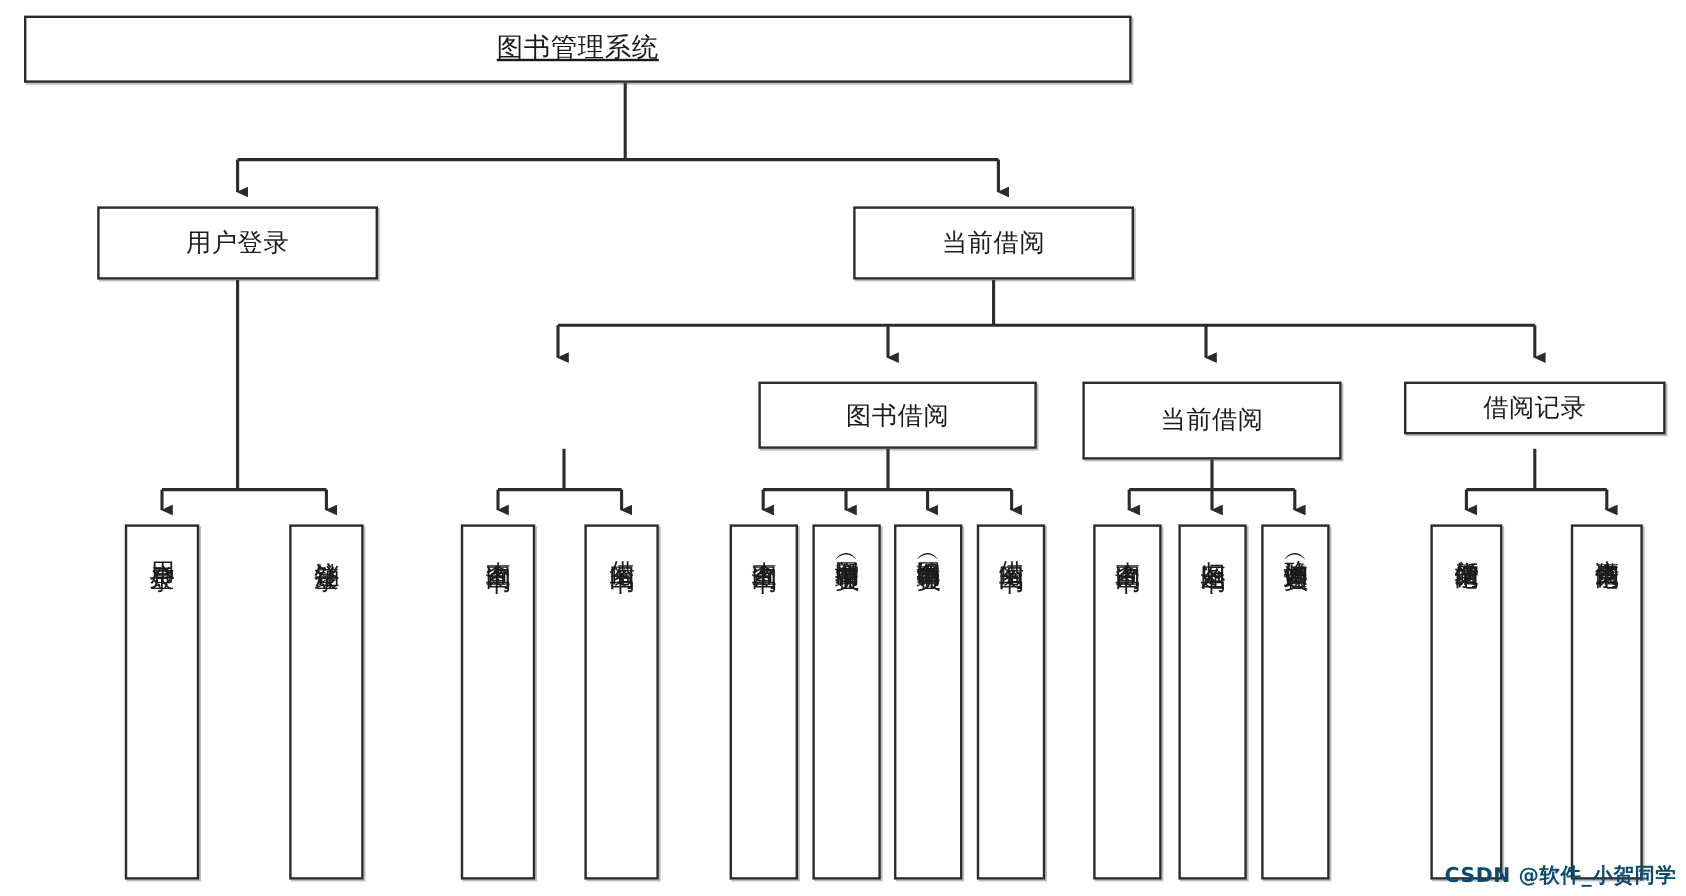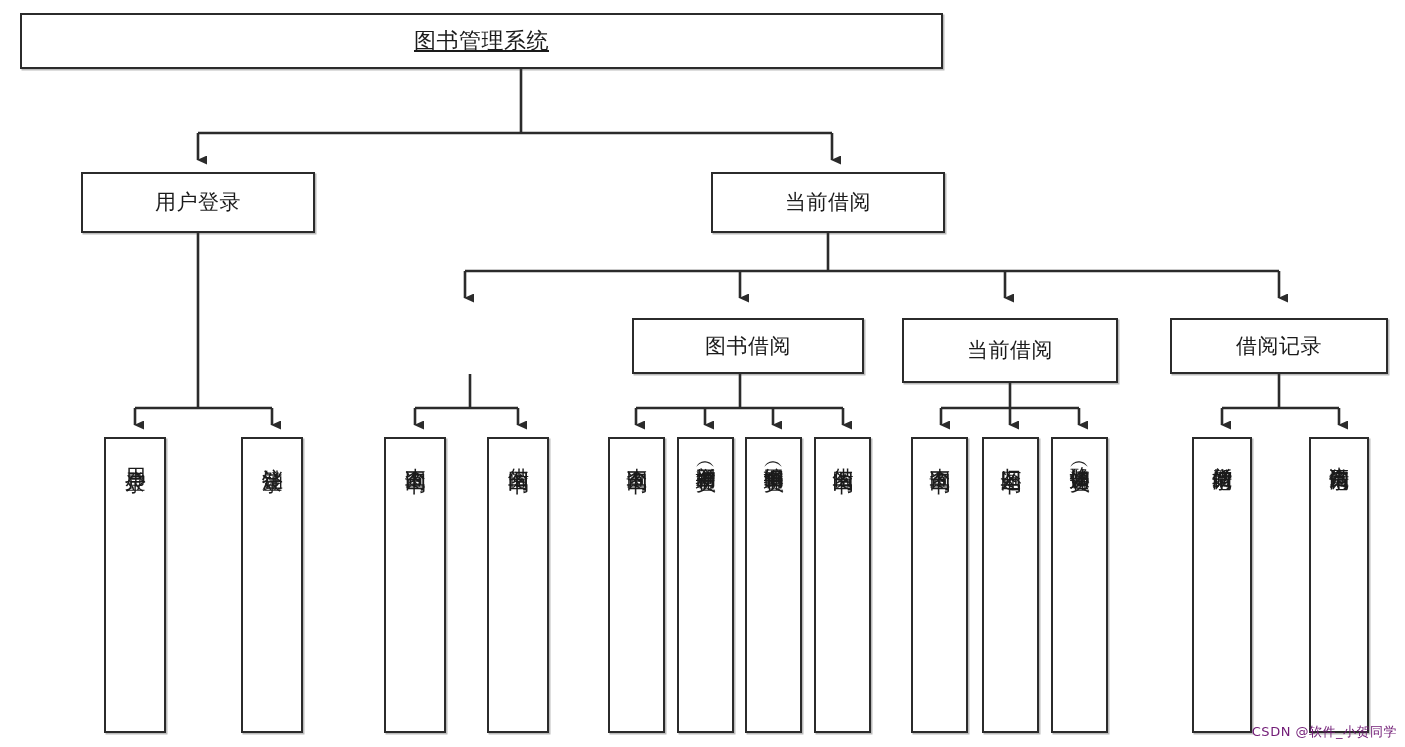--- a/index.html
+++ b/index.html
@@ -62,25 +62,26 @@
     line-height: 1.18;
     letter-spacing: 2px;
     white-space: nowrap;
     text-align: left;
   }
   .node.leaf.tall-text .label { font-size: 20px; letter-spacing: 1px; }
   #watermark {
     position: absolute;
     right: 8px;
     bottom: 6px;
-    font-size: 13px;
-    color: #701a75;
+    font-size: 17px;
+    color: #0c4a6e;
     white-space: nowrap;
     letter-spacing: 0.5px;
     font-family: "DejaVu Sans", "Liberation Sans", sans-serif;
+    font-weight: bold;
   }
 </style>
 </head>
 <body>
 
 <div id="diagram-root">
 
   <svg class="connectors" viewBox="0 0 1405 747" width="1405" height="747" xmlns="http://www.w3.org/2000/svg">
     <defs>
       <marker id="arrow" markerWidth="9" markerHeight="10" refX="4.5" refY="9" orient="auto" markerUnits="userSpaceOnUse">
@@ -142,21 +143,21 @@
   <div class="node" style="left:711px; top:172px; width:234px; height:61px;">
     <span class="label">当前借阅</span>
   </div>
 
   <div class="node" style="left:632px; top:318px; width:232px; height:56px;">
     <span class="label">图书借阅</span>
   </div>
   <div class="node" style="left:902px; top:318px; width:216px; height:65px;">
     <span class="label">当前借阅</span>
   </div>
-  <div class="node" style="left:1170px; top:318px; width:218px; height:56px;justify-content:center;">
+  <div class="node" style="left:1170px; top:318px; width:218px; height:44px;justify-content:center;">
     <span class="label">借阅记录</span>
   </div>
 
   <div class="node leaf" style="left:104px; top:437px; width:62px; height:296px;">
     <span class="label">用户登录</span>
   </div>
   <div class="node leaf" style="left:241px; top:437px; width:62px; height:296px;">
     <span class="label">注销登录</span>
   </div>
 

